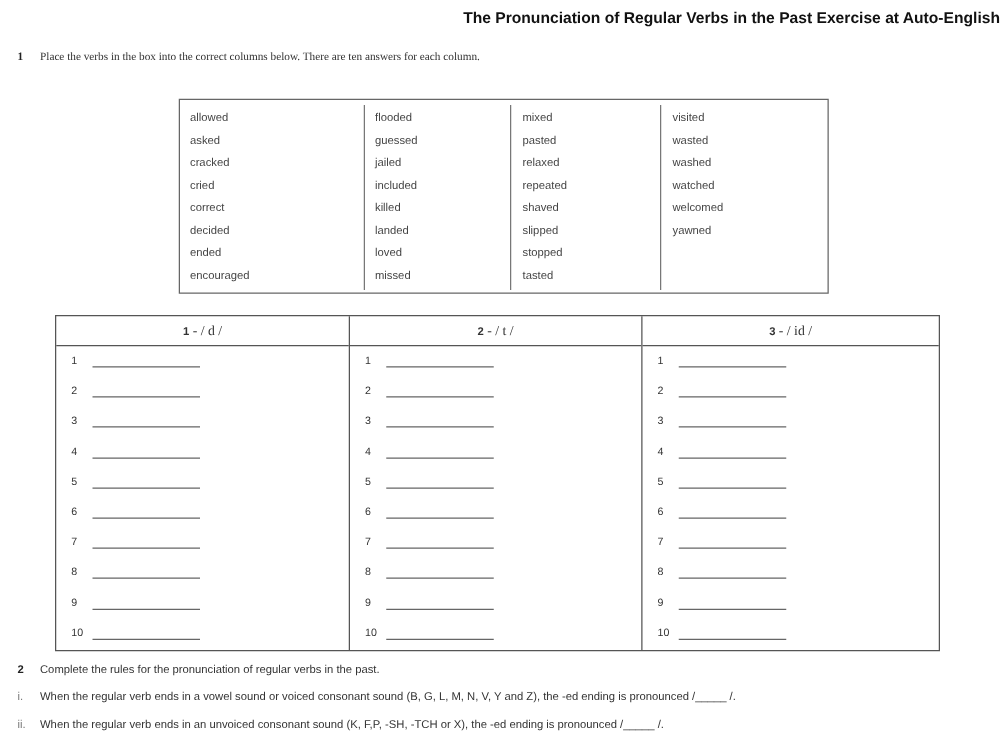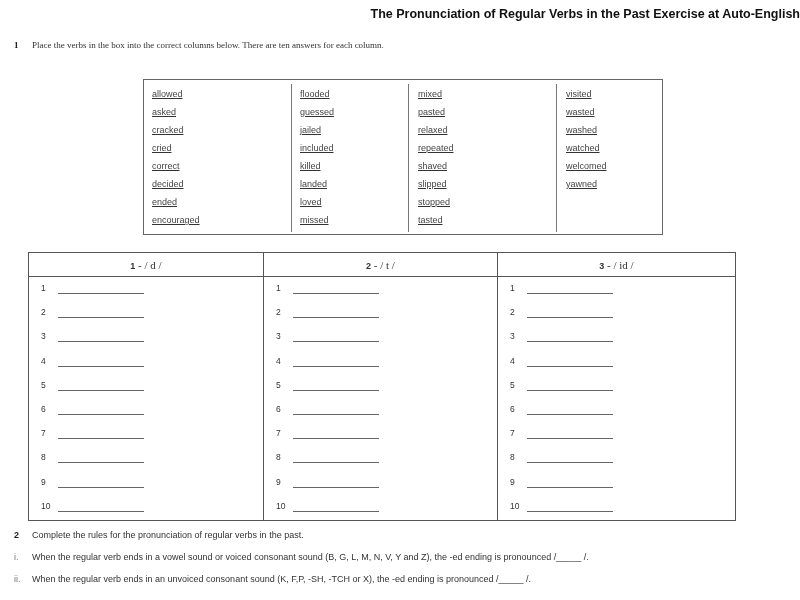--- a/index.html
+++ b/index.html
@@ -1,29 +1,29 @@
 <!DOCTYPE html>
 <html><head>
 <meta charset="utf-8">
 <style>
   * { box-sizing: border-box; margin: 0; padding: 0; }
   html, body { width: 800px; height: 600px; overflow: hidden; background: #ffffff; }
   body { font-family: "Liberation Sans", sans-serif; color: #333; position: relative; }
   .title { position: absolute; top: 7px; left: 0; width: 800px; text-align: right; font-weight: bold; font-size: 12.5px; color: #111; }
   .instr { position: absolute; left: 14px; font-size: 9px; color: #333; }
   .instr .num { font-weight: bold; display: inline-block; width: 18px; color: #222; }
-  .wordbox { position: absolute; left: 143px; top: 79px; width: 520px; height: 156px; border: 1.5px solid #666; display: flex; text-decoration: underline; }
+  .wordbox { position: absolute; left: 143px; top: 79px; width: 520px; height: 156px; border: 1.5px solid #666; display: flex; }
   .wcol { position: relative; padding-top: 8px; font-size: 9px; color: #444; }
   .wcol + .wcol { border-left: 1.5px solid #777; }
   .wcol div { height: 18px; line-height: 12px; }
   .wcol1 { width: 147px; padding-left: 8px; }
   .wcol2 { width: 117px; padding-left: 8px; margin-top: 4px; padding-top: 4px; height: 148px; }
   .wcol3 { width: 120px; padding-left: 9px; margin-top: 4px; padding-top: 4px; height: 148px; }
-  .wcol4 { flex: 1; padding-left: 9px; margin-top: 4px; padding-top: 4px; height: 148px; margin-left: 28px; }
-  .anstable { position: absolute; left: 28px; top: 252px; width: 708px; height: 269px; border: 1.5px solid #555; display: flex; }
+  .wcol4 { flex: 1; padding-left: 9px; margin-top: 4px; padding-top: 4px; height: 148px; }
+  .anstable { position: absolute; left: 44px; top: 252px; width: 708px; height: 269px; border: 1.5px solid #555; display: flex; }
   .acol { width: 234px; position: relative; }
   .acol + .acol { border-left: 1.5px solid #555; }
   .acol:last-child { flex: 1; }
   .ahead { height: 24px; border-bottom: 1.5px solid #555; text-align: center; font-family: "Liberation Serif", serif; font-size: 11px; line-height: 24px; color: #333; }
   .ahead b { font-family: "Liberation Sans", sans-serif; font-size: 9px; }
   .arow { height: 24.2px; position: relative; font-size: 8.5px; color: #333; }
   .arow .n { position: absolute; left: 12px; top: 6px; }
   .arow .blank { position: absolute; left: 29px; top: 16px; width: 86px; height: 0; border-bottom: 1px solid #666; }
   .rule { position: absolute; left: 32px; font-size: 9px; color: #333; white-space: nowrap; }
   .rule .rn { position: absolute; left: -18px; color: #777; }

